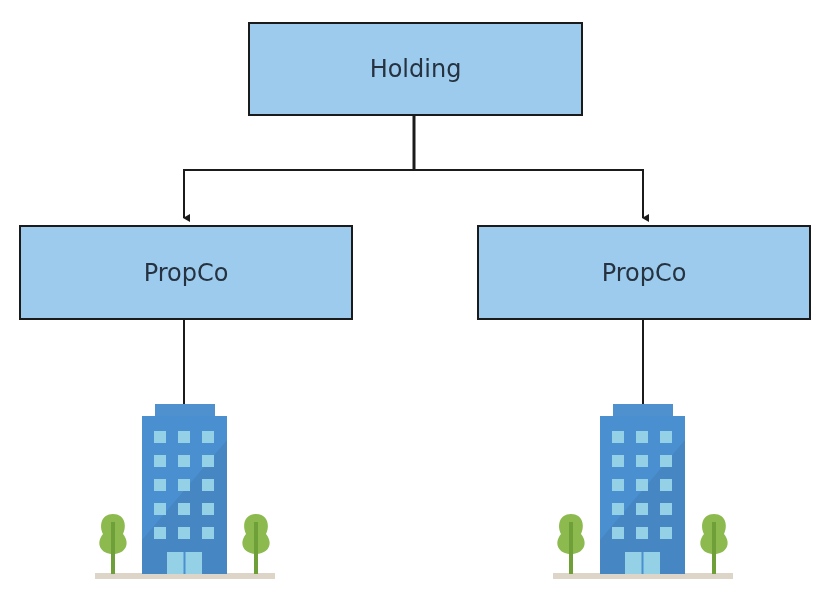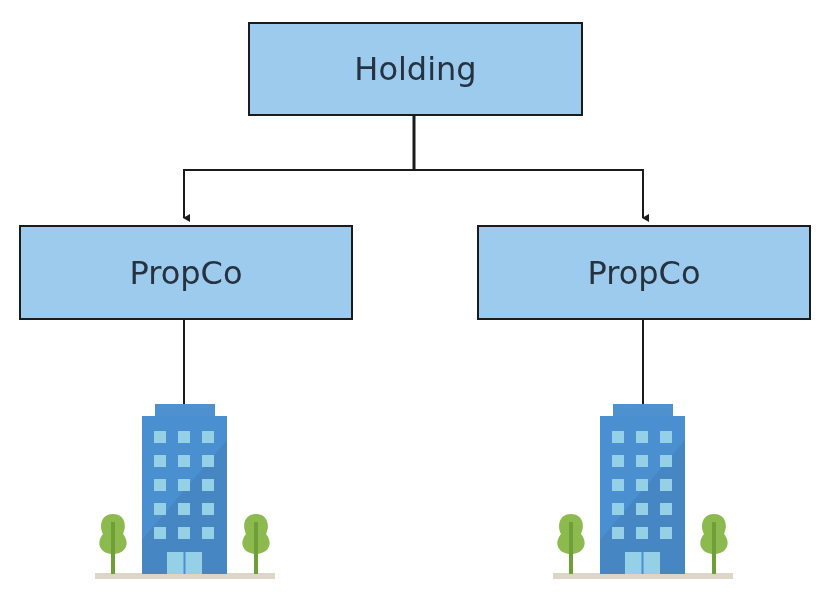--- a/index.html
+++ b/index.html
@@ -4,21 +4,21 @@
 <style>
   html, body { margin: 0; padding: 0; }
   body {
     width: 830px; height: 594px; background: #ffffff; position: relative; overflow: hidden;
     font-family: "DejaVu Sans", sans-serif;
   }
   .node {
     position: absolute; box-sizing: border-box;
     background: #9ccbee; border: 2px solid #1b1b1b;
     display: flex; align-items: center; justify-content: center;
-    color: #26323f; font-size: 32px;
+    color: #26323f; font-size: 24px;
   }
   #holding { left: 248px; top: 22px; width: 335px; height: 94px; }
   #propco-left { left: 19px; top: 225px; width: 334px; height: 95px; }
   #propco-right { left: 477px; top: 225px; width: 334px; height: 95px; }
   svg.layer { position: absolute; left: 0; top: 0; }
 </style>
 </head>
 <body>
 
 <svg class="layer" width="830" height="594">

